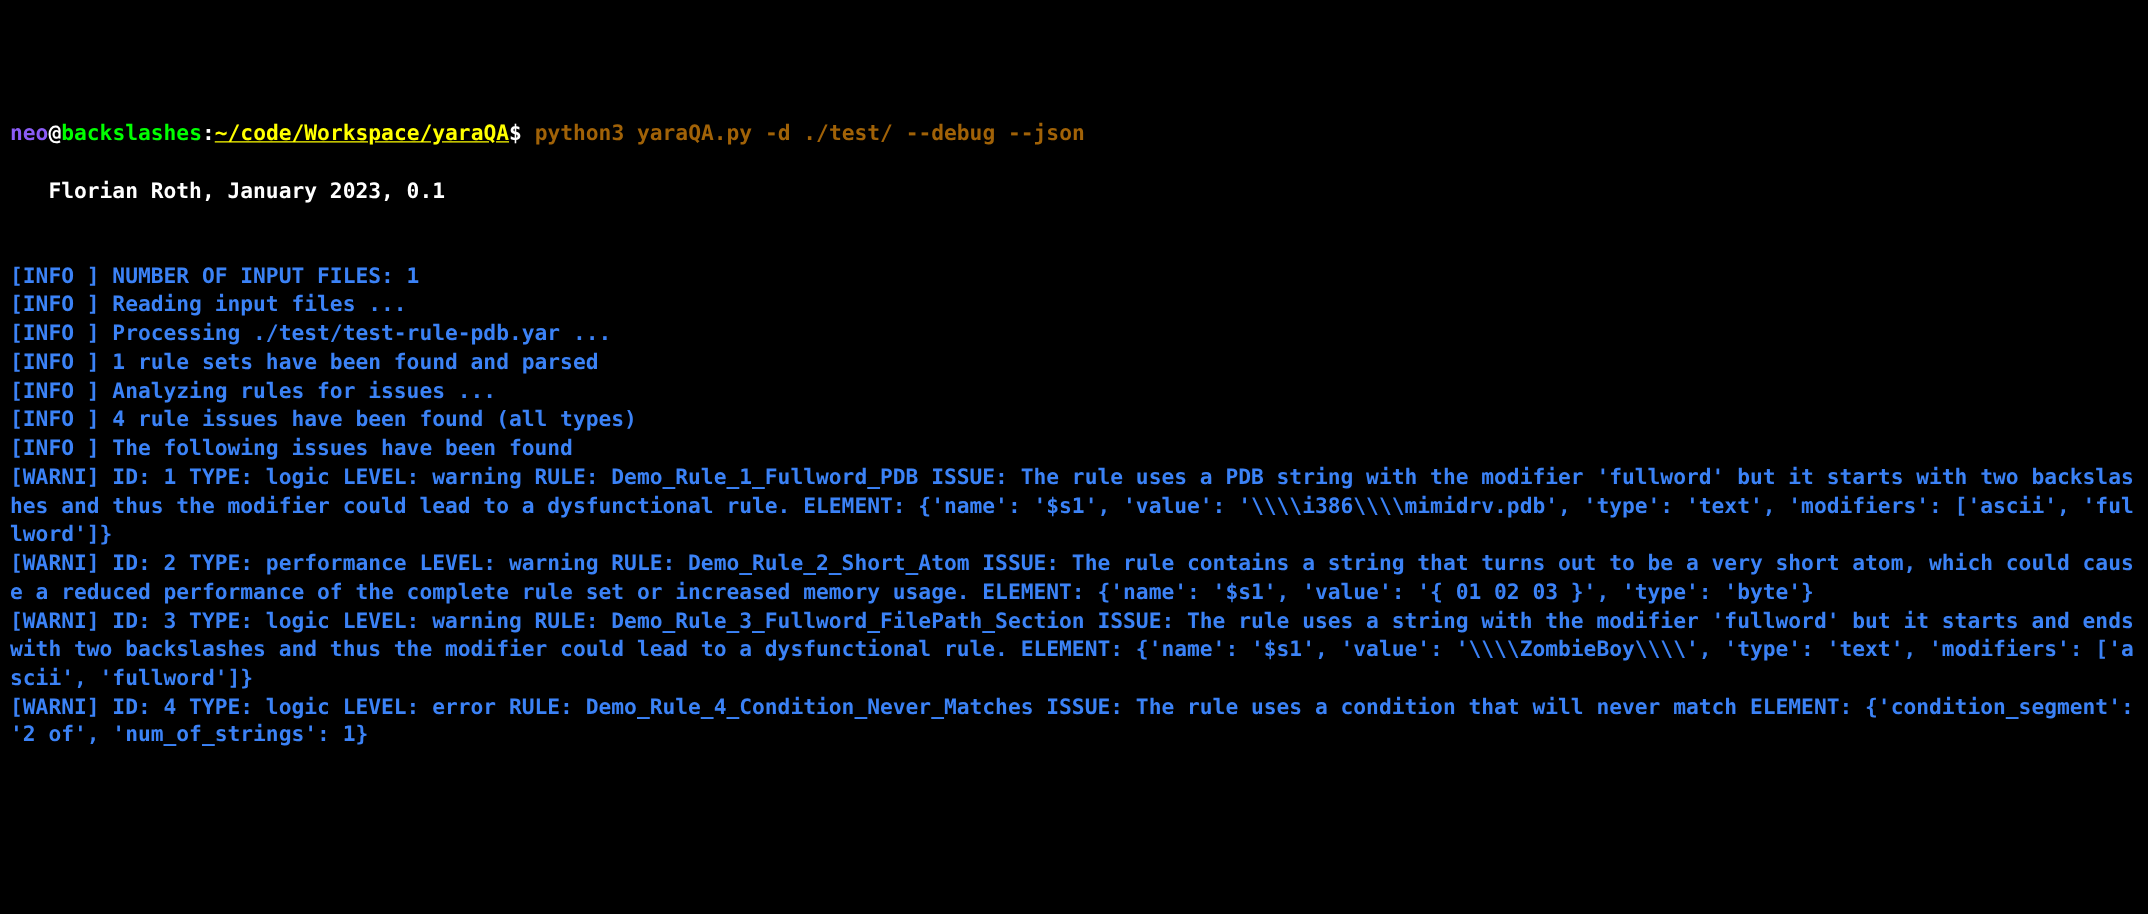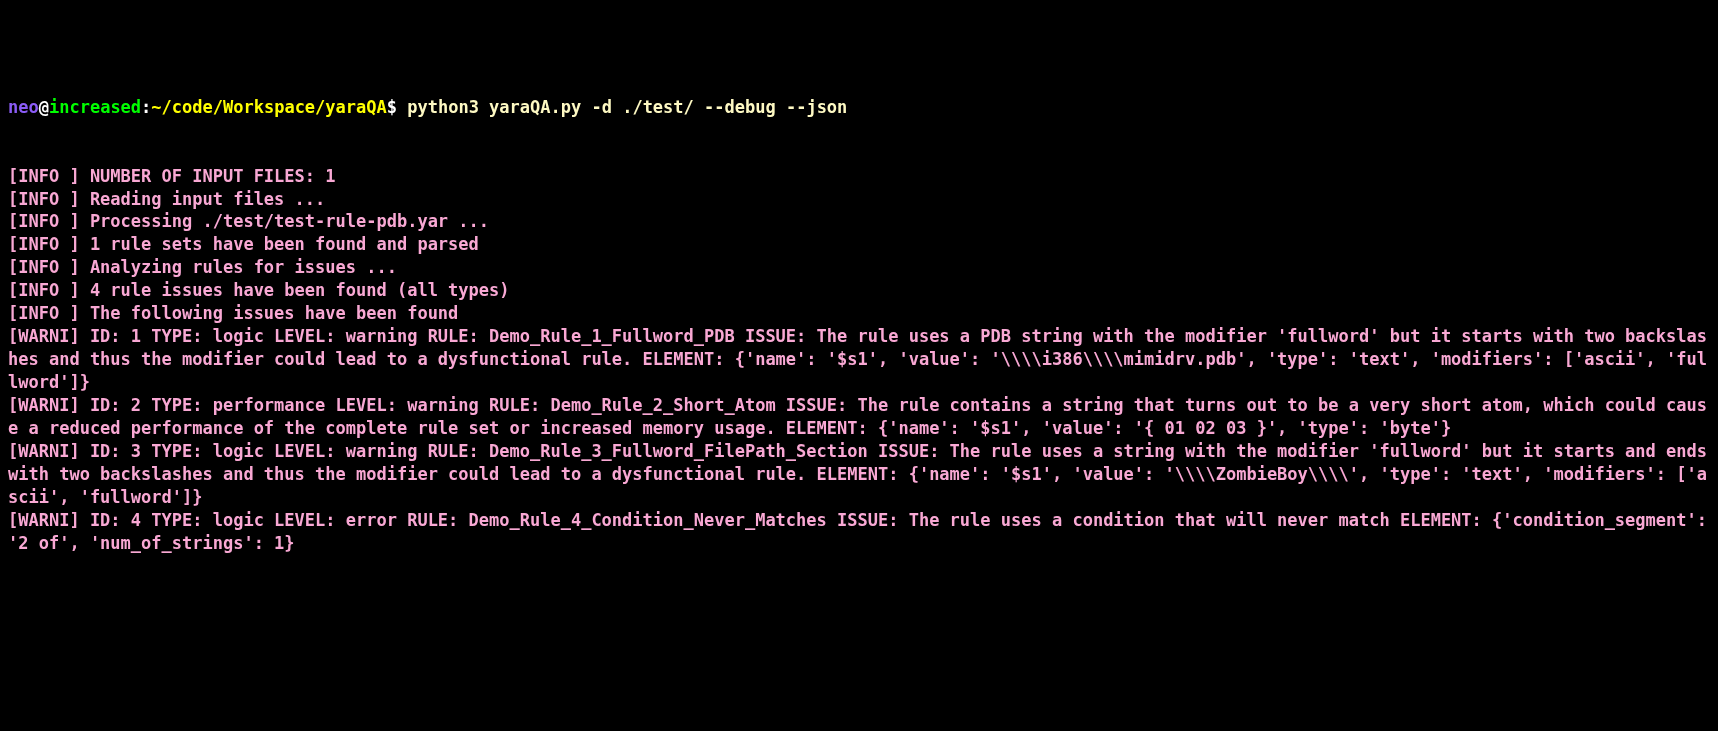--- a/index.html
+++ b/index.html
@@ -29,49 +29,51 @@
       color: #ffffff;
     }
     .host {
       color: #00ff00;
     }
     .colon {
       color: #ffffff;
     }
     .path {
       color: #ffff00;
+      text-decoration: underline;
     }
     .dollar {
       color: #ffffff;
     }
     .command {
-      color: #fef9c3;
+      color: #a16207;
     }
     .ascii-art {
       color: #ffffff;
       white-space: pre;
       font-weight: bold;
       margin-top: 18px;
       line-height: 1.15;
     }
     .byline {
       color: #ffffff;
       white-space: pre;
     }
     .log-line {
-      color: #f9a8d4;
+      color: #3b82f6;
     }
     .terminal-content {
       width: 100%;
     }
   </style>
 </head>
 <body>
 
 
 
-<div class="terminal-content"><span class="prompt-line"><span class="user">neo</span><span class="at">@</span><span class="host">increased</span><span class="colon">:</span><span class="path">~/code/Workspace/yaraQA</span><span class="dollar">$</span><span class="command"> python3 yaraQA.py -d ./test/ --debug --json</span></span>
+<div class="terminal-content"><span class="prompt-line"><span class="user">neo</span><span class="at">@</span><span class="host">backslashes</span><span class="colon">:</span><span class="path">~/code/Workspace/yaraQA</span><span class="dollar">$</span><span class="command"> python3 yaraQA.py -d ./test/ --debug --json</span></span>
 
+<div class="byline">   Florian Roth, January 2023, 0.1</div>
 
 <div id="log-output"><div class="log-line">[INFO ] NUMBER OF INPUT FILES: 1</div><div class="log-line">[INFO ] Reading input files ...</div><div class="log-line">[INFO ] Processing ./test/test-rule-pdb.yar ...</div><div class="log-line">[INFO ] 1 rule sets have been found and parsed</div><div class="log-line">[INFO ] Analyzing rules for issues ...</div><div class="log-line">[INFO ] 4 rule issues have been found (all types)</div><div class="log-line">[INFO ] The following issues have been found</div><div class="log-line">[WARNI] ID: 1 TYPE: logic LEVEL: warning RULE: Demo_Rule_1_Fullword_PDB ISSUE: The rule uses a PDB string with the modifier 'fullword' but it starts with two backslashes and thus the modifier could lead to a dysfunctional rule. ELEMENT: {'name': '$s1', 'value': '\\\\i386\\\\mimidrv.pdb', 'type': 'text', 'modifiers': ['ascii', 'fullword']}</div><div class="log-line">[WARNI] ID: 2 TYPE: performance LEVEL: warning RULE: Demo_Rule_2_Short_Atom ISSUE: The rule contains a string that turns out to be a very short atom, which could cause a reduced performance of the complete rule set or increased memory usage. ELEMENT: {'name': '$s1', 'value': '{ 01 02 03 }', 'type': 'byte'}</div><div class="log-line">[WARNI] ID: 3 TYPE: logic LEVEL: warning RULE: Demo_Rule_3_Fullword_FilePath_Section ISSUE: The rule uses a string with the modifier 'fullword' but it starts and ends with two backslashes and thus the modifier could lead to a dysfunctional rule. ELEMENT: {'name': '$s1', 'value': '\\\\ZombieBoy\\\\', 'type': 'text', 'modifiers': ['ascii', 'fullword']}</div><div class="log-line">[WARNI] ID: 4 TYPE: logic LEVEL: error RULE: Demo_Rule_4_Condition_Never_Matches ISSUE: The rule uses a condition that will never match ELEMENT: {'condition_segment': '2 of', 'num_of_strings': 1}</div></div></div>
 
 
 
 
 </body></html>

